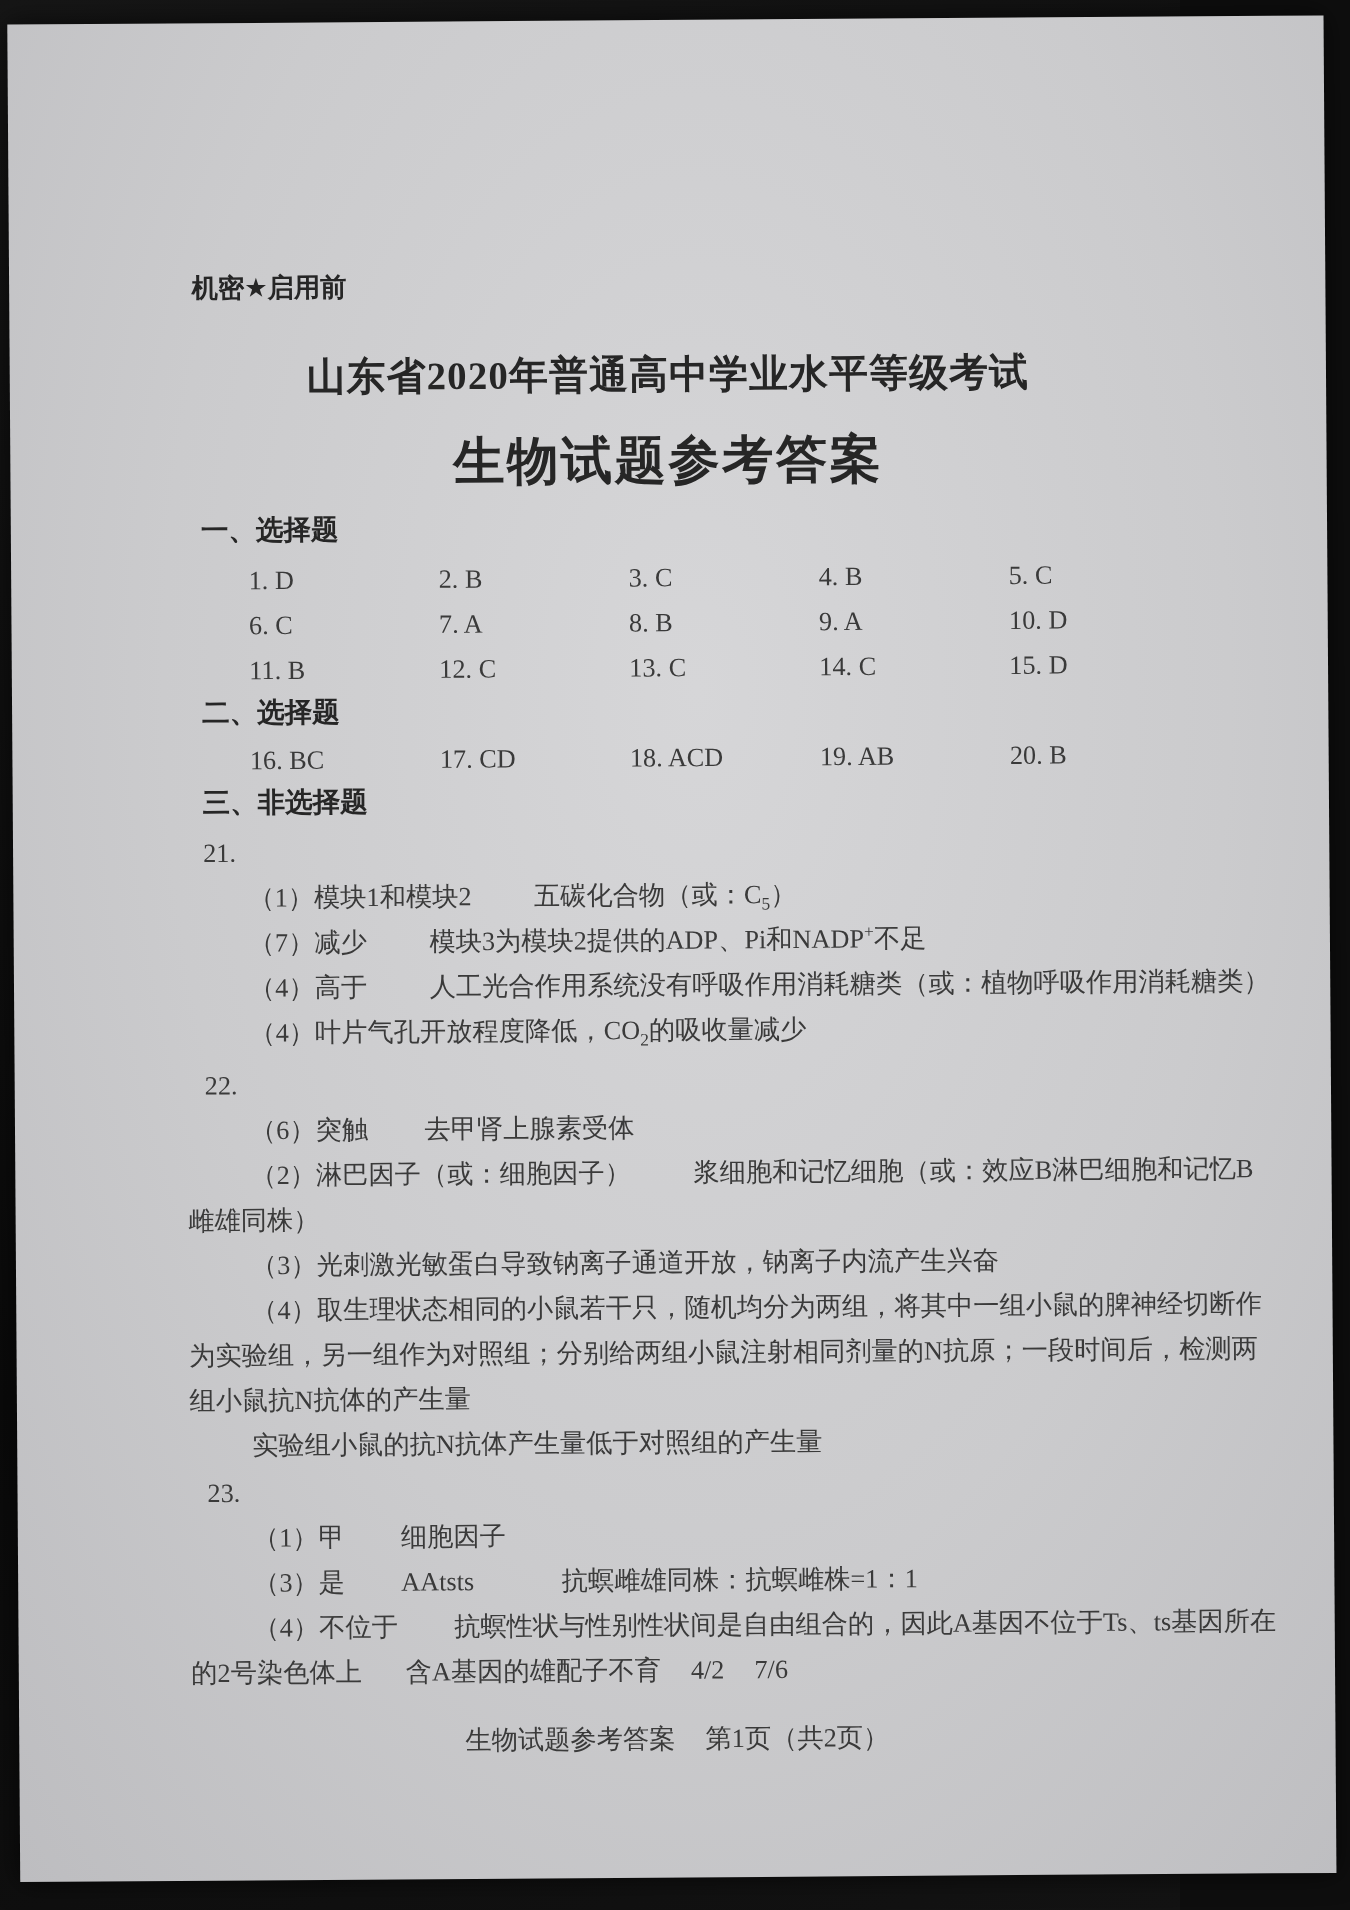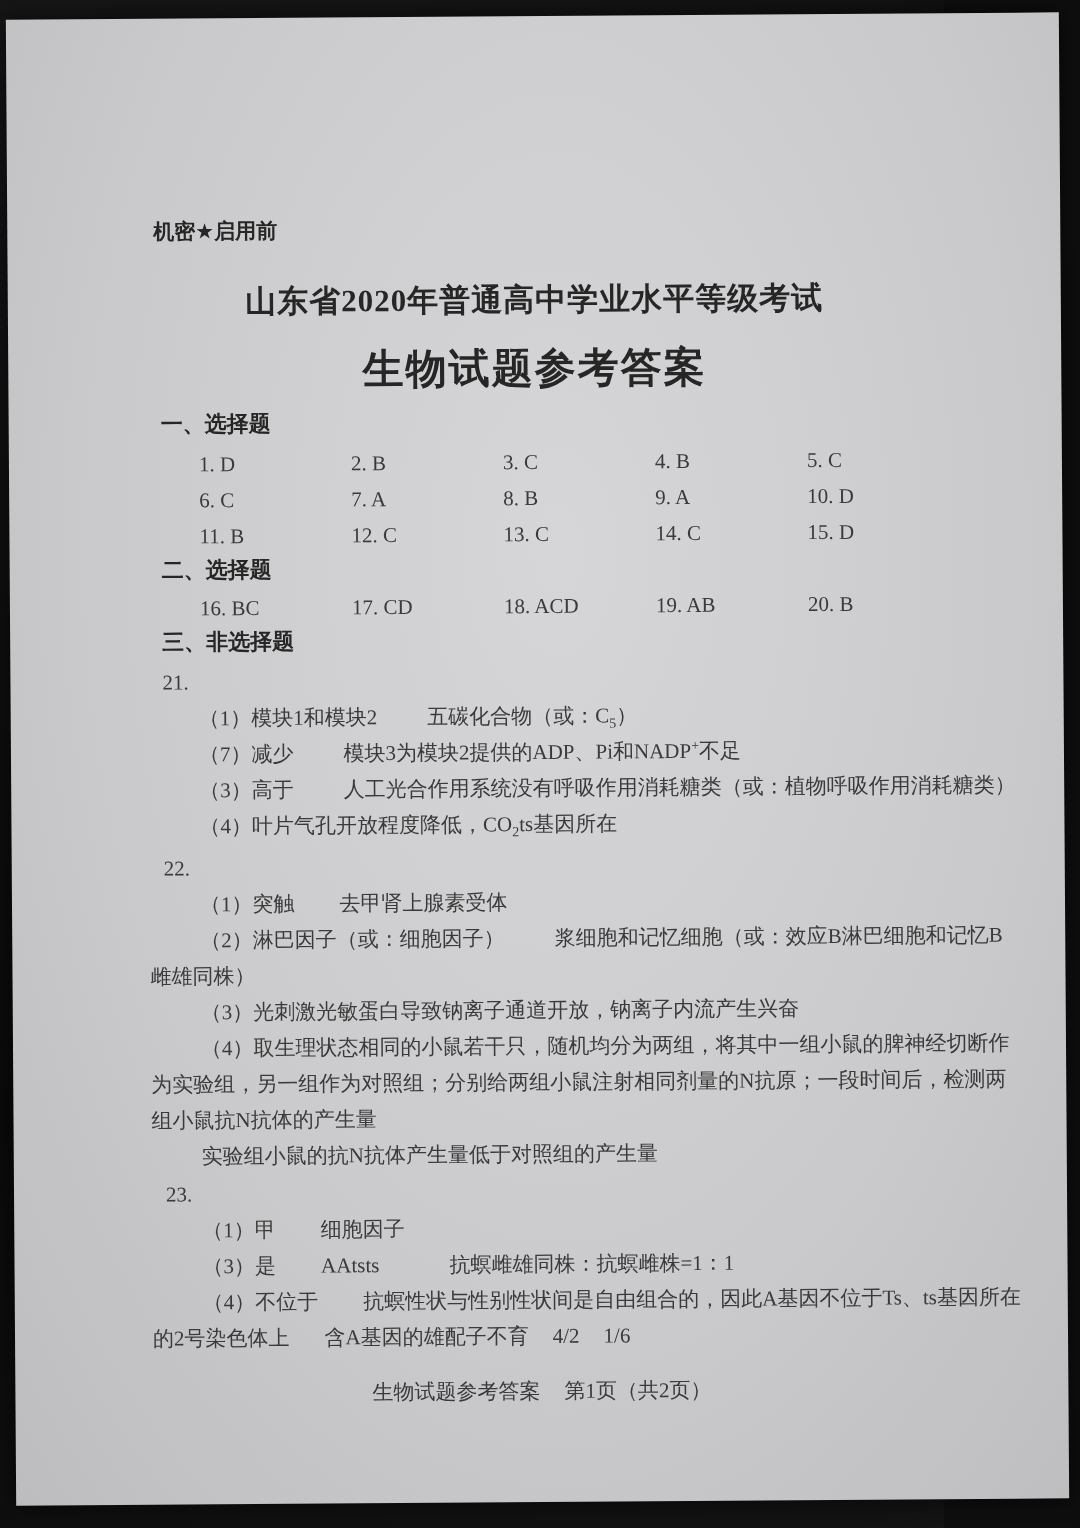--- a/index.html
+++ b/index.html
@@ -117,29 +117,29 @@
     <div class="sec-heading tight">三、非选择题</div>
 
     <div class="qnum">21.</div>
     <div class="ln">
       <span>（1）模块1和模块2</span><span class="g g50"></span><span>五碳化合物（或：C</span><sub>5</sub><span>）</span>
     </div>
     <div class="ln">
       <span>（7）减少</span><span class="g g50"></span><span>模块3为模块2提供的ADP、Pi和NADP</span><sup>+</sup><span>不足</span>
     </div>
     <div class="ln">
-      <span>（3）高于</span><span class="g g50"></span><span>人工光合作用系统没有呼吸作用消耗糖类（或：植物呼吸作用消耗糖类）</span>
+      <span>（4）高于</span><span class="g g50"></span><span>人工光合作用系统没有呼吸作用消耗糖类（或：植物呼吸作用消耗糖类）</span>
     </div>
     <div class="ln">
-      <span>（4）叶片气孔开放程度降低，CO</span><sub>2</sub><span>ts基因所在</span>
+      <span>（4）叶片气孔开放程度降低，CO</span><sub>2</sub><span>的吸收量减少</span>
     </div>
 
     <div class="qnum">22.</div>
     <div class="ln">
-      <span>（1）突触</span><span class="g g45"></span><span>去甲肾上腺素受体</span>
+      <span>（6）突触</span><span class="g g45"></span><span>去甲肾上腺素受体</span>
     </div>
     <div class="ln">
       <span>（2）淋巴因子（或：细胞因子）</span><span class="g g50"></span><span>浆细胞和记忆细胞（或：效应B淋巴细胞和记忆B</span>
     </div>
     <div class="lnc">
       <span>雌雄同株）</span>
     </div>
     <div class="ln">
       <span>（3）光刺激光敏蛋白导致钠离子通道开放，钠离子内流产生兴奋</span>
     </div>
@@ -160,21 +160,21 @@
     <div class="ln">
       <span>（1）甲</span><span class="g g45"></span><span>细胞因子</span>
     </div>
     <div class="ln">
       <span>（3）是</span><span class="g g45"></span><span>AAtsts</span><span class="g g70"></span><span>抗螟雌雄同株：抗螟雌株=1：1</span>
     </div>
     <div class="ln">
       <span>（4）不位于</span><span class="g g45"></span><span>抗螟性状与性别性状间是自由组合的，因此A基因不位于Ts、ts基因所在</span>
     </div>
     <div class="lnc">
-      <span>的2号染色体上</span><span class="g g35"></span><span>含A基因的雄配子不育</span><span class="g g24"></span><span>4/2</span><span class="g g24"></span><span>1/6</span>
+      <span>的2号染色体上</span><span class="g g35"></span><span>含A基因的雄配子不育</span><span class="g g24"></span><span>4/2</span><span class="g g24"></span><span>7/6</span>
     </div>
 
     <div class="footer">
       <span>生物试题参考答案</span><span class="g g24"></span><span>第1页（共2页）</span>
     </div>
 
   </div>
 </div>
 
 </body></html>

